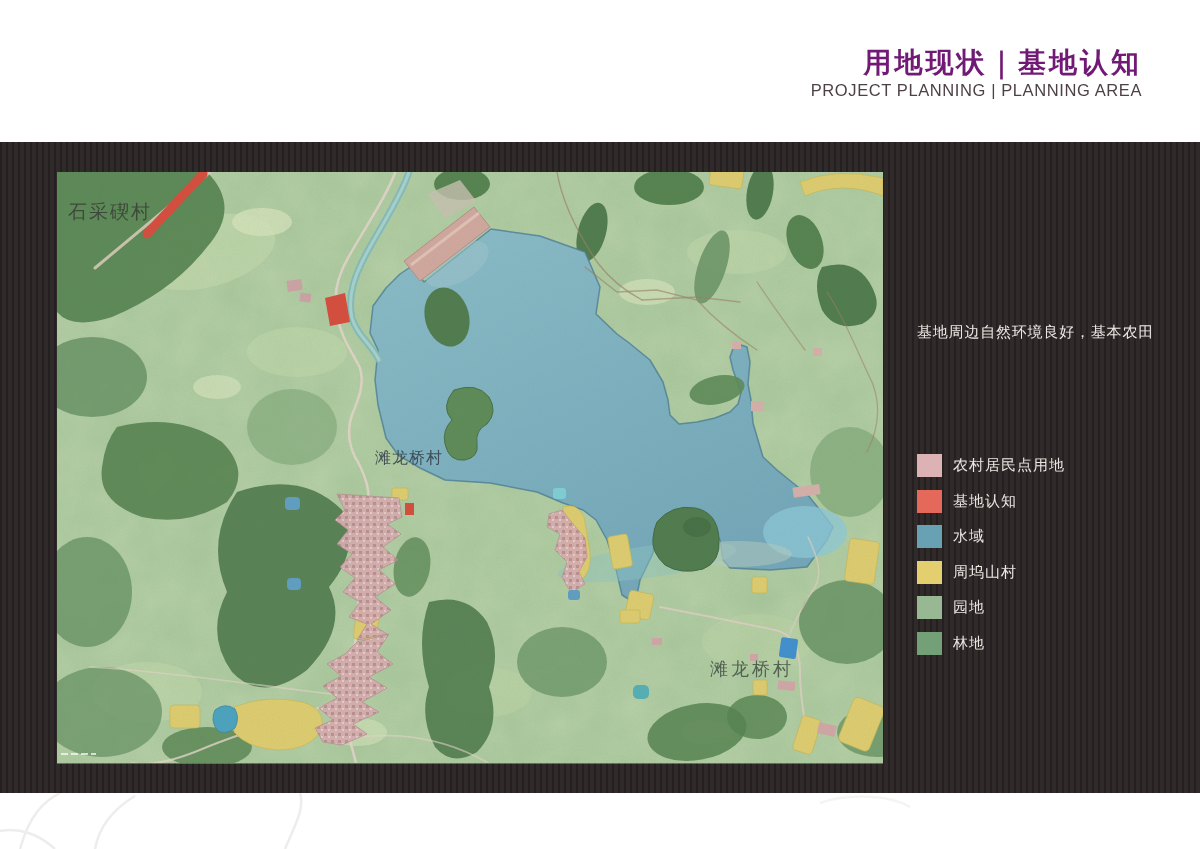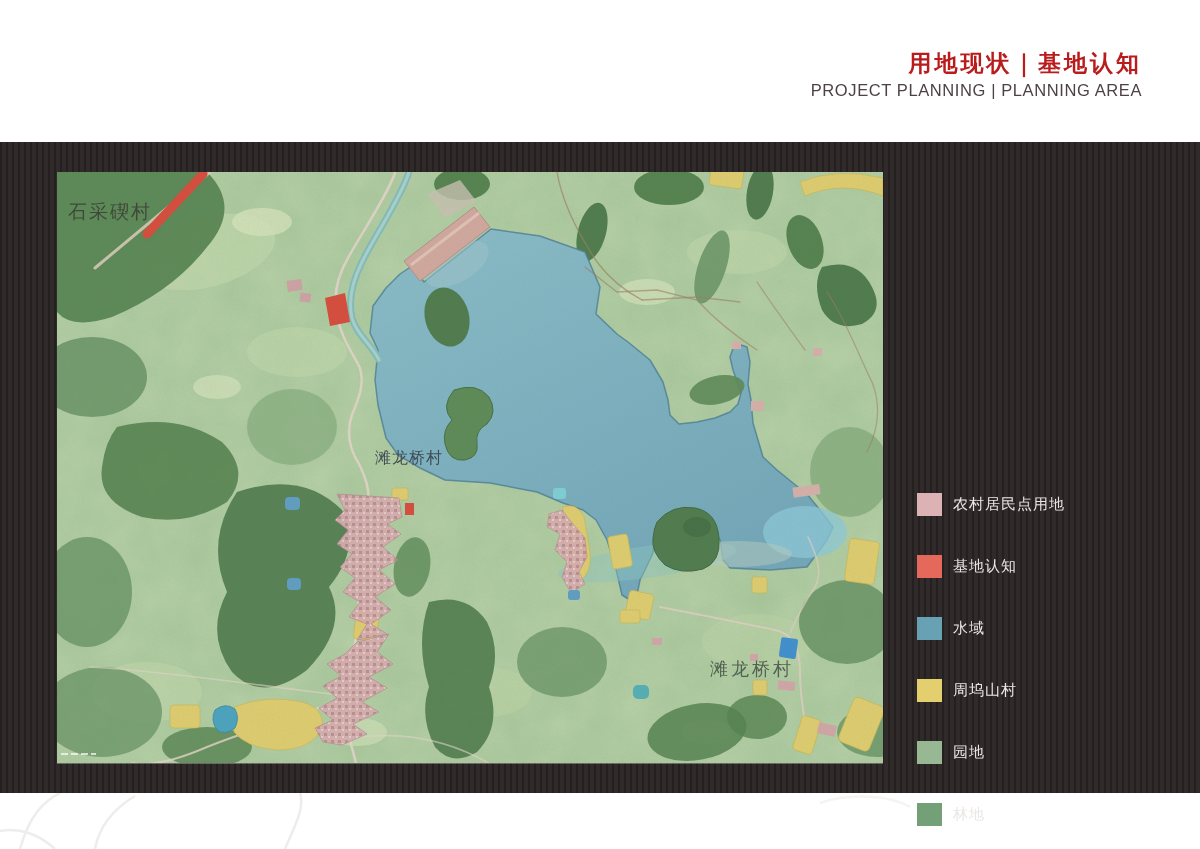--- a/index.html
+++ b/index.html
@@ -1,37 +1,37 @@
 <!DOCTYPE html>
 <html><head>
 <meta charset="utf-8">
 <style>
   html,body{margin:0;padding:0;background:#ffffff;}
   .slide{position:relative;width:1200px;height:849px;background:#ffffff;overflow:hidden;
          font-family:"Liberation Sans","DejaVu Sans",sans-serif;}
   
   .header{position:absolute;top:50px;right:58px;text-align:right;}
-  .title-zh{font-size:23px;font-weight:bold;color:#b91c1c;letter-spacing:3px;line-height:26px;}
+  .title-zh{font-size:28px;font-weight:bold;color:#701a75;letter-spacing:3px;line-height:26px;}
   .title-en{font-size:16.5px;color:#4e4146;letter-spacing:0.6px;margin-top:5px;text-align:right;}
   
   .panel{position:absolute;left:0;top:142px;width:1200px;height:651px;background:#2d2827;
          background-image:repeating-linear-gradient(90deg,rgba(0,0,0,.20) 0 2px,rgba(255,255,255,.015) 2px 6px);padding-left:35px;}
   
   .map{position:absolute;left:57px;top:30px;width:826px;height:591px;overflow:hidden;
        box-shadow:0 1px 0 rgba(255,255,255,.30);}
   .map svg{display:block;}
   .map-label{position:absolute;font-family:"Liberation Sans","DejaVu Sans",sans-serif;white-space:nowrap;}
   .lbl-1{left:11px;top:27px;font-size:19px;color:#3a3f36;opacity:.85;letter-spacing:2px;}
   .lbl-2{left:318px;top:276px;font-size:16px;color:#38424d;opacity:.9;letter-spacing:1px;}
   .lbl-3{left:641px;top:485px;font-size:18px;color:#2f3a33;opacity:.72;letter-spacing:3px;margin-left:12px;}
   
   .description{position:absolute;left:917px;top:178px;width:270px;color:#ece9e5;font-size:15px;
                line-height:24px;letter-spacing:0.8px;}
   .legend{position:absolute;left:917px;top:312px;}
-  .leg-row{display:flex;align-items:center;height:23px;margin-bottom:12.5px;margin-top:39px;}
+  .leg-row{display:flex;align-items:center;height:23px;margin-bottom:12.5px;}
   .leg-swatch{width:25px;height:23px;margin-right:11px;flex:0 0 auto;}
   .leg-label{font-size:15px;color:#eae7e3;letter-spacing:1px;}
   
   .watermark{position:absolute;left:0;top:793px;width:1200px;height:56px;pointer-events:none;}
 </style>
 </head>
 <body>
 
 <div class="slide">
 
@@ -213,20 +213,21 @@
 
         <rect x="0" y="0" width="826" height="591" filter="url(#grain)" opacity=".55"></rect>
       </svg>
 
       <span class="map-label lbl-1">石采碶村</span>
       <span class="map-label lbl-2">滩龙桥村</span>
       <span class="map-label lbl-3">滩龙桥村</span>
     </div>
 
     <div class="description">
+      <div>基地周边自然环境良好，基本农田</div>
     </div>
 
     <div class="legend">
         <div class="leg-row">
           <span class="leg-swatch" style="background: rgb(220, 178, 180);"></span>
           <span class="leg-label">农村居民点用地</span>
         </div>
         <div class="leg-row">
           <span class="leg-swatch" style="background: rgb(228, 105, 91);"></span>
           <span class="leg-label">基地认知</span>

